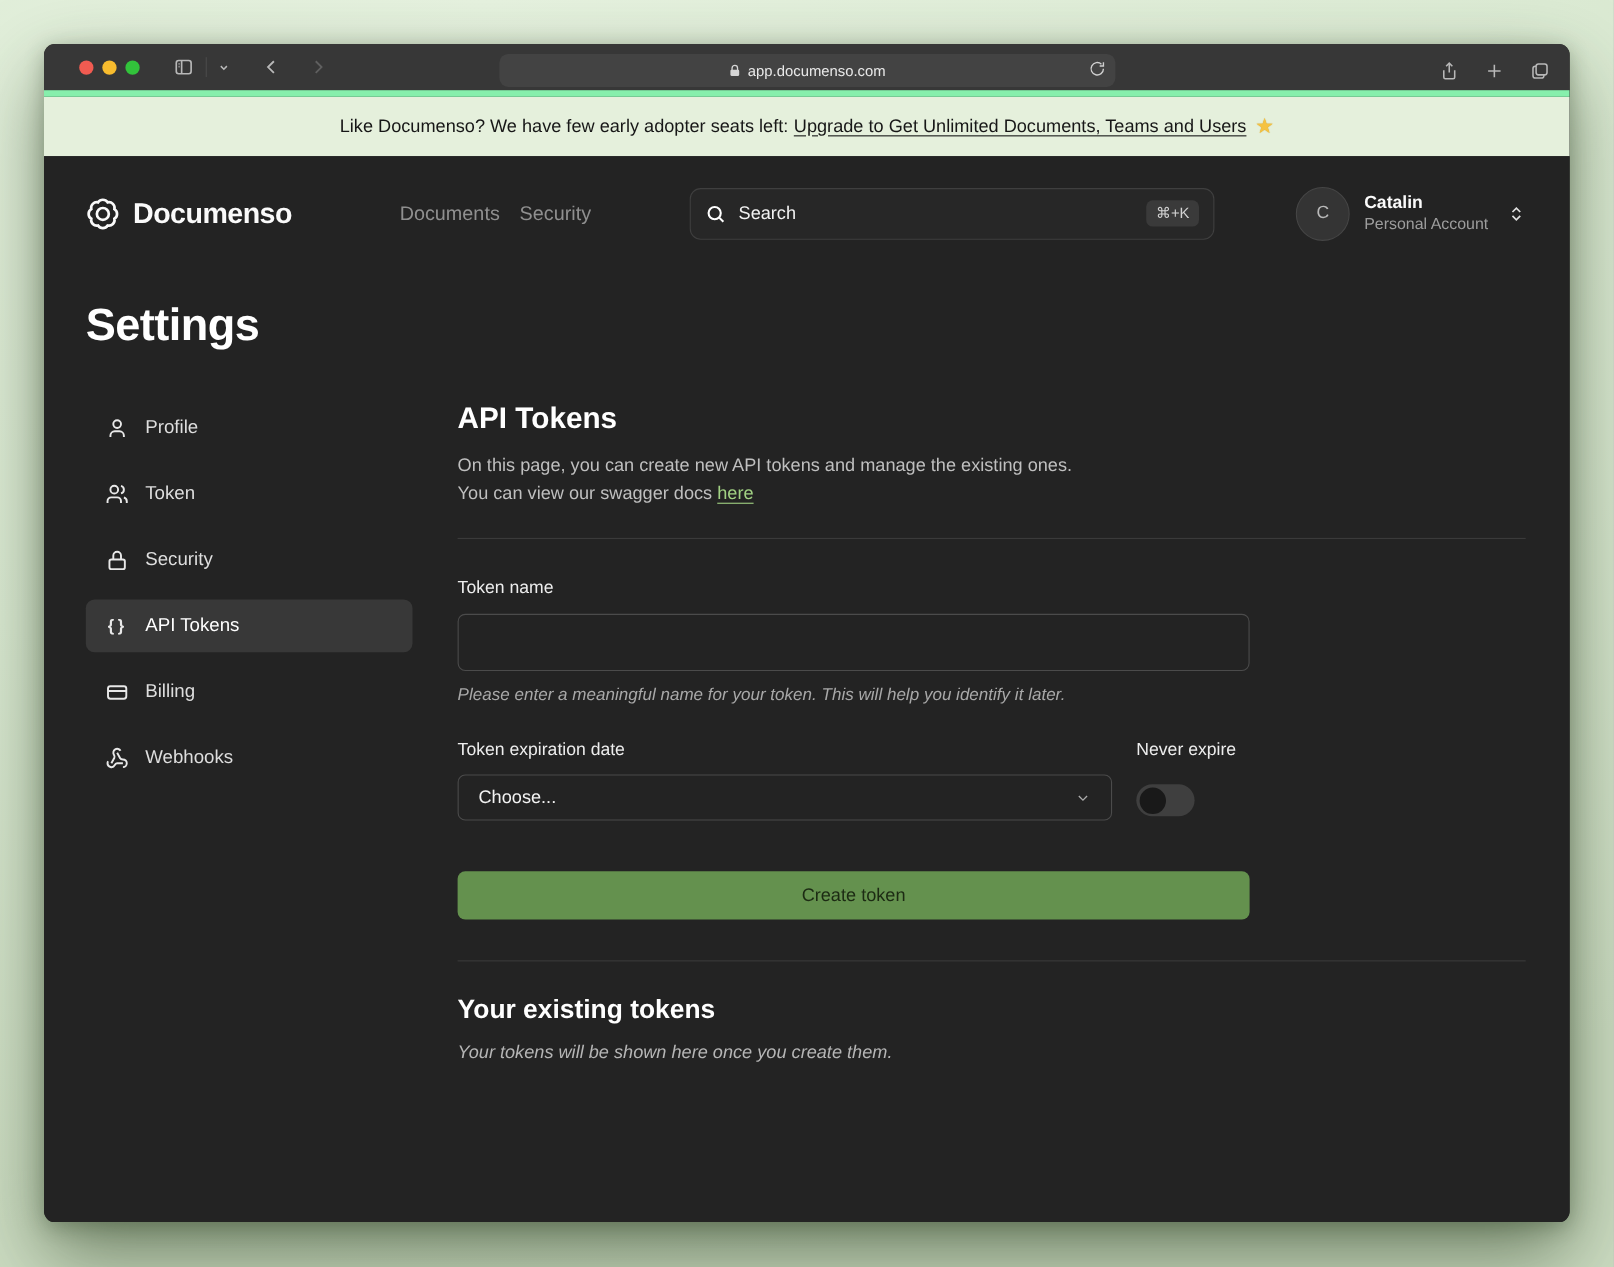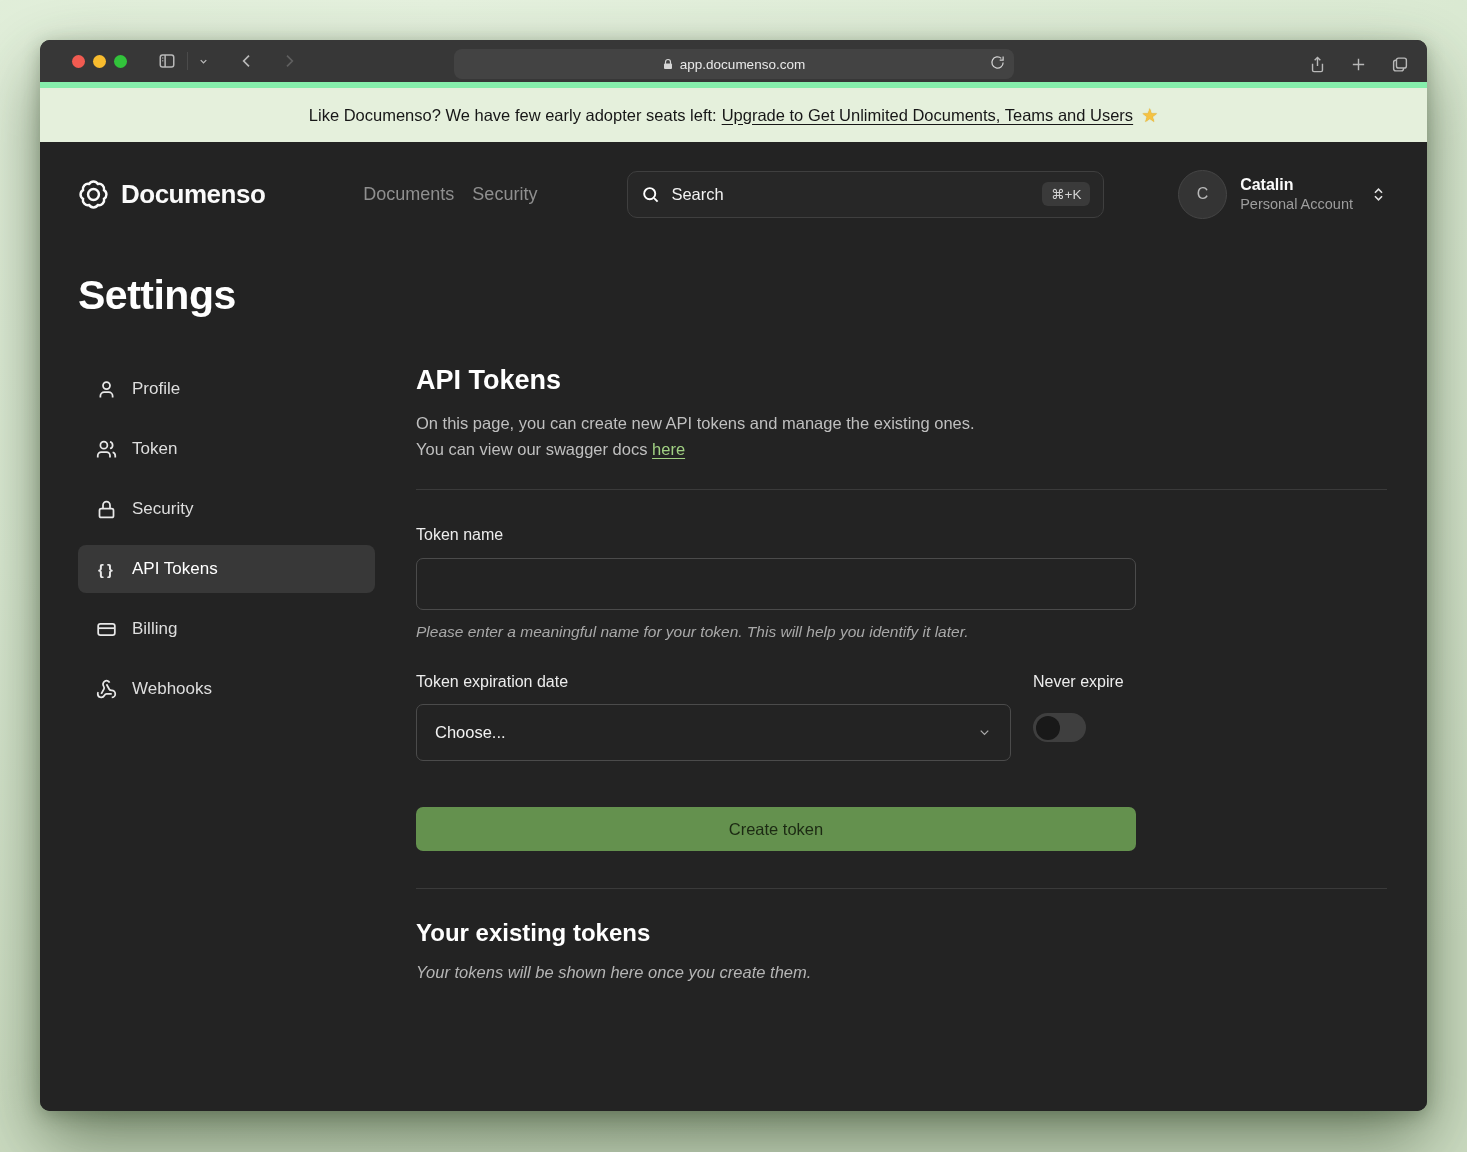--- a/index.html
+++ b/index.html
@@ -101,21 +101,21 @@
     margin-top: 14px; width: 720px; height: 52px;
     background: transparent; border: 1px solid #4b4b4b; border-radius: 7px;
     color: #fff; font-size: 16px; padding: 0 14px; outline: none;
     font-family: inherit;
   }
   .hint { margin-top: 13px; font-size: 15.5px; font-style: italic; color: #a8a8a8; }
   .exp-row { display: flex; margin-top: 32px; }
   .exp-col { width: 595px; flex: none; }
   .never-col { margin-left: 22px; }
   .selectbox {
-    margin-top: 13px; height: 57px; width: 595px;
+    margin-top: 13px; height: 42px; width: 595px;
     border: 1px solid #4b4b4b; border-radius: 7px;
     display: flex; align-items: center; padding: 0 18px;
     color: #f2f2f2; font-size: 16.5px; font-weight: 500; cursor: pointer;
   }
   .selectbox .chev { margin-left: auto; color: #ababab; display: flex; }
   .exp-col .field-label, .never-col .field-label { margin-top: 0; }
   .toggle {
     margin-top: 22px; width: 53px; height: 29px; border-radius: 15px;
     background: #3f3f3f; position: relative; cursor: pointer;
   }

